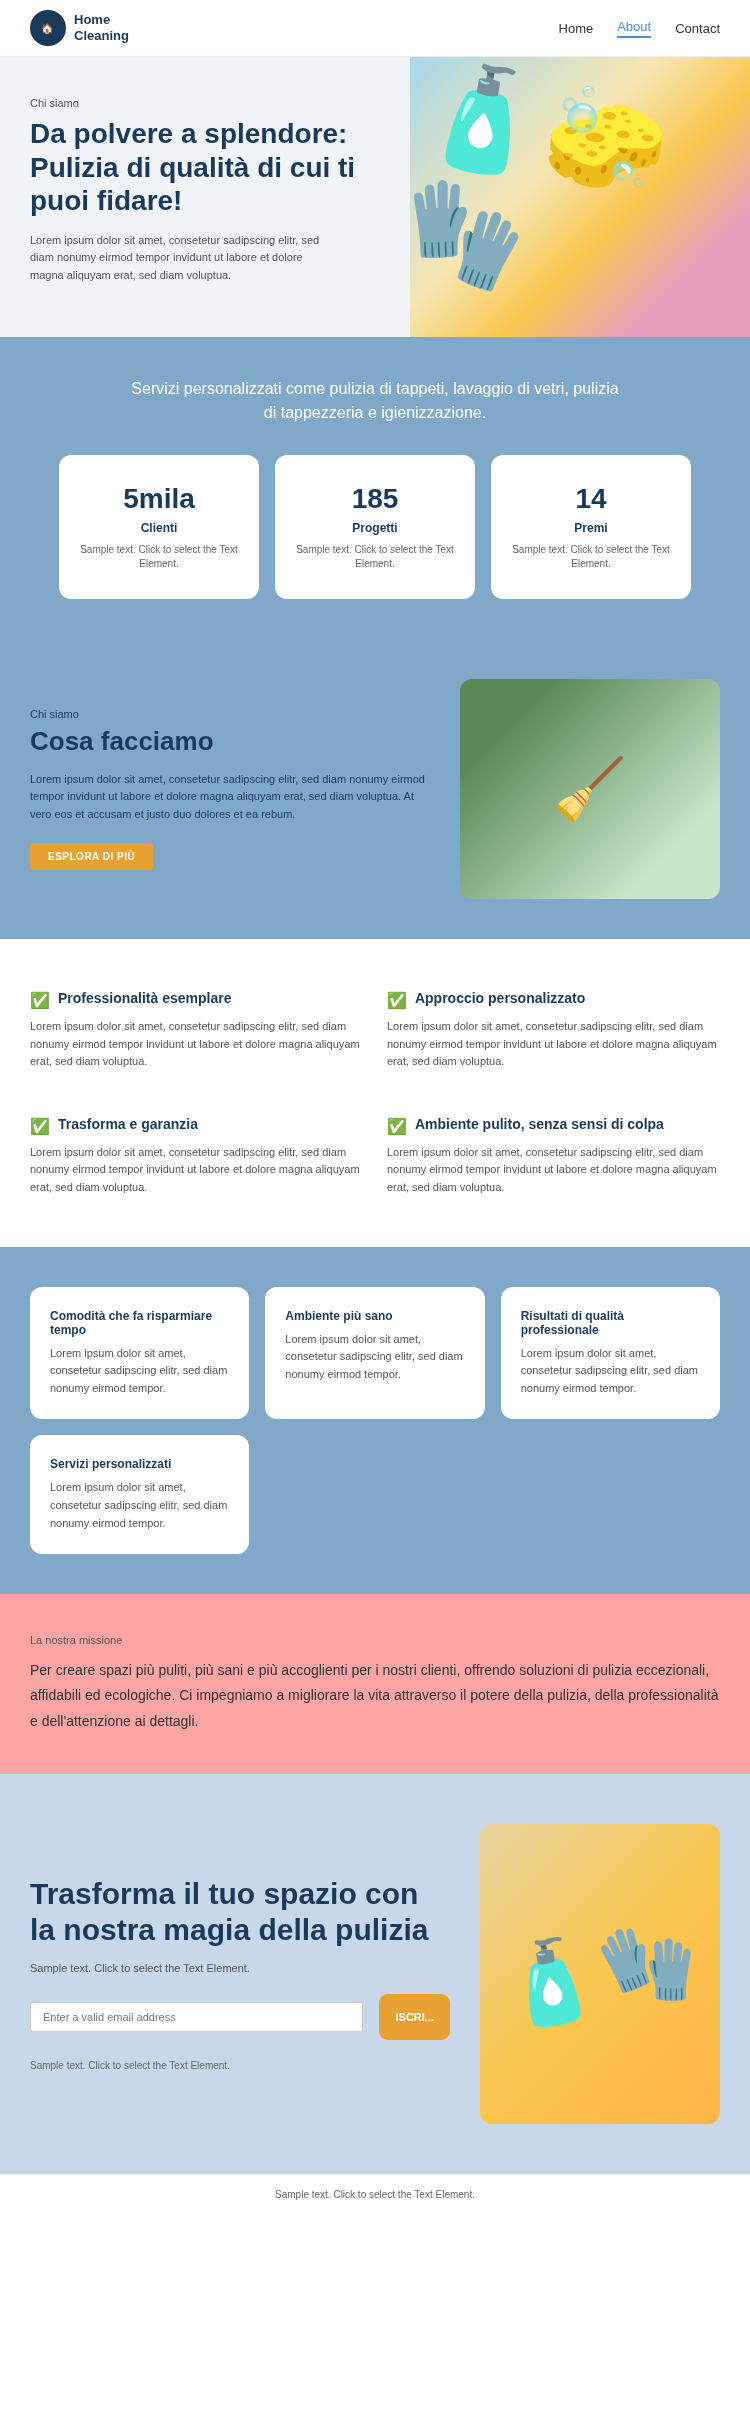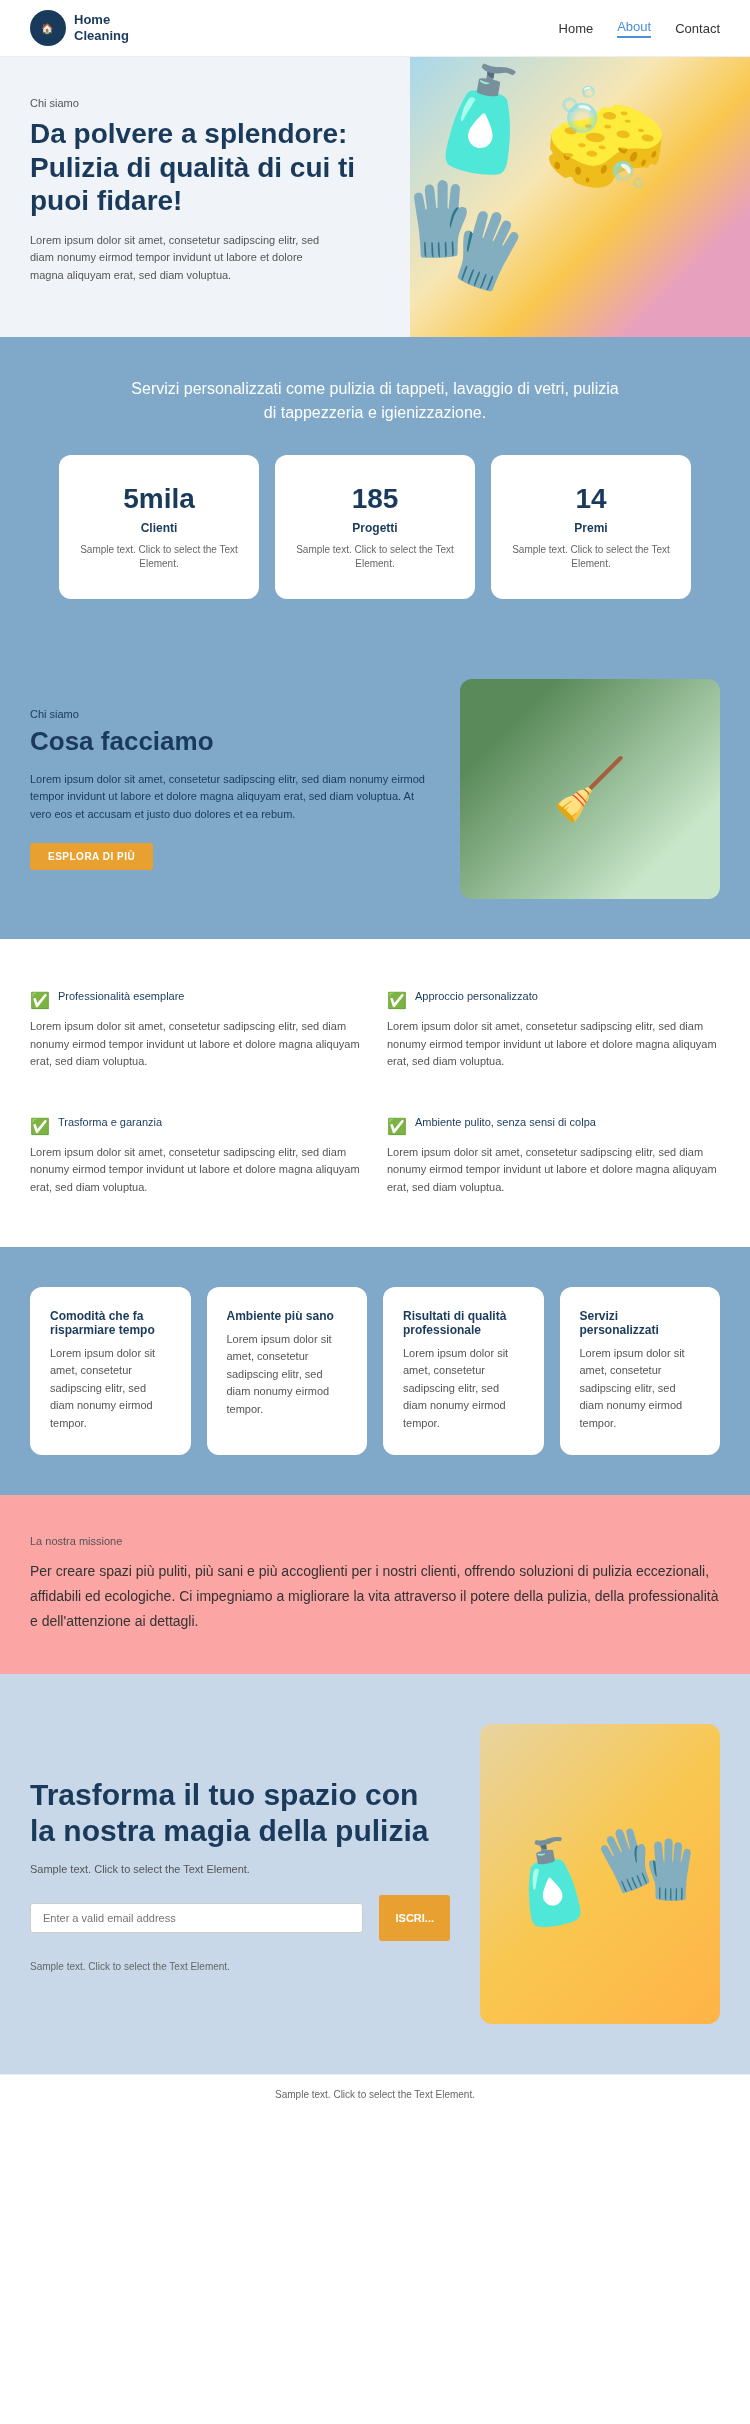--- a/index.html
+++ b/index.html
@@ -41,44 +41,44 @@
     .what-desc { font-size: 11px; color: #1a3a5c; line-height: 1.6; margin-bottom: 20px; }
     .explore-btn { background: #e8a030; color: #fff; border: none; padding: 8px 18px; font-size: 10px; font-weight: bold; border-radius: 3px; cursor: pointer; letter-spacing: 0.5px; }
     .what-image { flex: 0 0 260px; height: 220px; border-radius: 12px; overflow: hidden; background: linear-gradient(135deg, #5a8a5a 20%, #c8e6c9 80%); display: flex; align-items: center; justify-content: center; font-size: 60px; }
 
     
     .features-section { padding: 40px 30px; background: #fff; }
     .features-grid { display: grid; grid-template-columns: 1fr 1fr; gap: 24px; }
     .feature-item { padding: 10px 0; }
     .feature-header { display: flex; align-items: flex-start; gap: 8px; margin-bottom: 8px; }
     .feature-icon { color: #5a9fd4; font-size: 16px; margin-top: 2px; flex-shrink: 0; }
-    .feature-title { font-size: 11px; font-weight: normal; color: #1a3a5c; line-height: 1.3; }
+    .feature-title { font-size: 14px; font-weight: bold; color: #1a3a5c; line-height: 1.3; }
     .feature-desc { font-size: 11px; color: #555; line-height: 1.6; }
 
     
     .why-section { background: #7fa8c9; padding: 40px 30px; }
     .why-title { font-size: 24px; font-weight: bold; color: #fff; text-align: center; margin-bottom: 28px; }
-    .why-grid { display: grid; grid-template-columns: 1fr 1fr 1fr 1fr; gap: 16px; }
+    .why-grid { display: grid; grid-template-columns: 1fr 1fr 1fr; gap: 16px; }
     .why-card { background: #fff; border-radius: 12px; padding: 22px 20px; }
     .why-card-title { font-size: 12px; font-weight: bold; color: #1a3a5c; margin-bottom: 8px; }
     .why-card-desc { font-size: 11px; color: #555; line-height: 1.6; }
 
     
     .mission-section { padding: 40px 30px; background: #fca5a5; }
     .mission-label { font-size: 11px; color: #555; margin-bottom: 12px; }
     .mission-text { font-size: 14px; color: #333; line-height: 1.8; }
 
     
     .cta-section { background: #c8d8e8; padding: 50px 30px; display: flex; gap: 30px; align-items: center; }
     .cta-content { flex: 1; }
     .cta-title { font-size: 30px; font-weight: bold; color: #1a3a5c; line-height: 1.2; margin-bottom: 14px; }
     .cta-desc { font-size: 11px; color: #555; margin-bottom: 20px; }
     .cta-form { display: flex; gap: 16px; align-items: center; margin-bottom: 20px; }
     .cta-input { border: 1px solid #ccc; padding: 8px 12px; font-size: 11px; border-radius: 3px; flex: 1; color: #aaa; }
-    .cta-btn { background: #e8a030; color: #fff; border: none; padding: 17px 16px; font-size: 11px; font-weight: bold; border-radius: 3px; cursor: pointer; white-space: nowrap; text-align: right; }
+    .cta-btn { background: #e8a030; color: #fff; border: none; padding: 17px 16px; font-size: 11px; font-weight: bold; border-radius: 9px; cursor: pointer; white-space: nowrap; text-align: right; }
     .cta-sample { font-size: 10px; color: #666; }
     .cta-image { flex: 0 0 240px; height: 300px; background: linear-gradient(135deg, #e8d4a0 0%, #f9c74f 50%, #ffb347 100%); border-radius: 12px; display: flex; align-items: center; justify-content: center; font-size: 80px; overflow: hidden; }
 
     
     .footer { background: #fff; padding: 14px 30px; text-align: center; border-top: 1px solid #eee; }
     .footer-text { font-size: 10px; color: #666; }
   </style>
 </head>
 <body>
 

